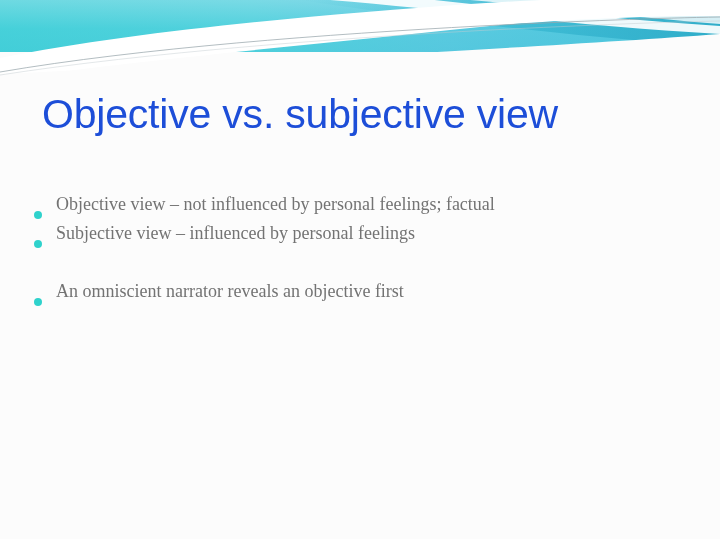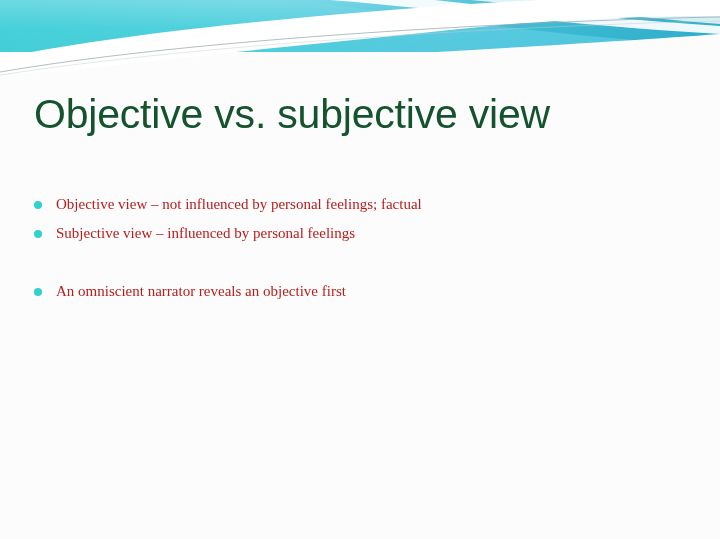--- a/index.html
+++ b/index.html
@@ -25,46 +25,46 @@
     height: 80px;
     overflow: hidden;
   }
   #header-decoration svg {
     display: block;
   }
 
   
   #title {
     position: absolute;
-    left: 34px;
+    left: 42px;
     top: 92px;
     width: 650px;
     font-family: "Liberation Sans", sans-serif;
     font-size: 41px;
     font-weight: 400;
     letter-spacing: -0.2px;
-    color: #14532d;
+    color: #1d4ed8;
     line-height: 1.1;
     white-space: nowrap;
   }
 
   
   #body {
     position: absolute;
     left: 34px;
     top: 190px;
     width: 650px;
   }
   .bullet-row {
     display: flex;
-    align-items: flex-start;
+    align-items: flex-end;
     font-family: "Liberation Serif", serif;
-    font-size: 15px;
+    font-size: 18px;
     line-height: 29px;
-    color: #b91c1c;
+    color: #737373;
   }
   .bullet-marker {
     flex: 0 0 auto;
     width: 20px;
     display: flex;
     justify-content: flex-start;
     align-items: flex-start;
     padding-top: 11px;
   }
   .bullet-marker .dot {

